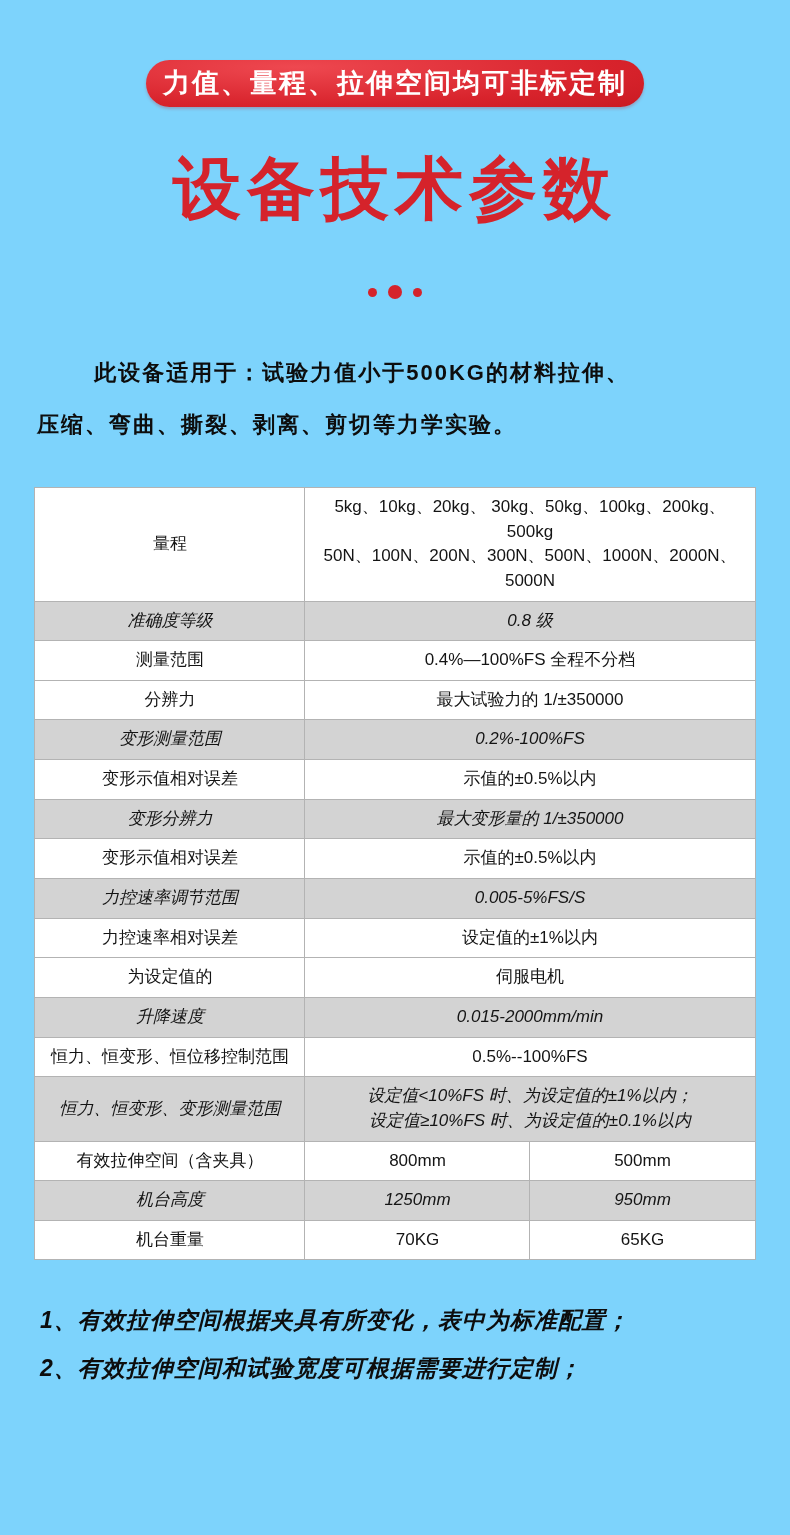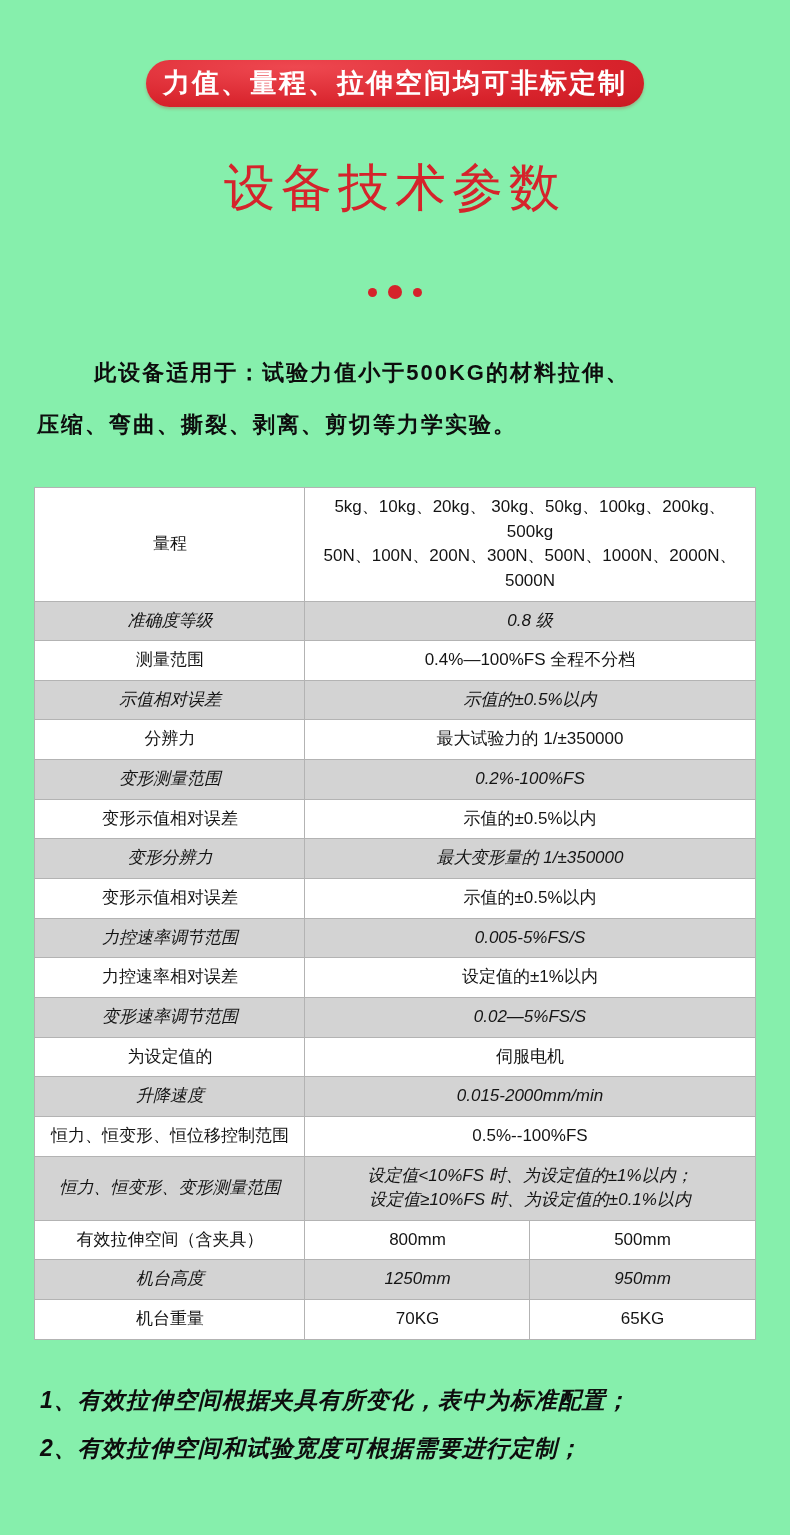--- a/index.html
+++ b/index.html
@@ -1,21 +1,21 @@
 <!DOCTYPE html>
 <html><head>
 <meta charset="utf-8">
 <style>
   html, body { margin: 0; padding: 0; background: #ffffff; }
   .page {
     position: relative;
     width: 790px;
     height: 1535px;
     margin: 0 auto;
-    background: #86efac;
+    background: #7dd3fc;
     overflow: hidden;
     font-family: "Liberation Sans", "DejaVu Sans", sans-serif;
     color: #111111;
   }
   .banner-pill {
     width: 498px;
     height: 47px;
     margin: 60px auto 0 auto;
     border-radius: 26px;
     background: radial-gradient(130% 170% at 30% 15%, #ee4850 0%, #d8232c 48%, #ba1018 100%);
@@ -23,23 +23,23 @@
     font-size: 27px;
     font-weight: 600;
     letter-spacing: 2px;
     line-height: 47px;
     text-align: center;
     box-shadow: 0 2px 3px rgba(190, 20, 28, 0.25);
   }
   .page-title {
     margin: 40px 0 16px 0;
     text-align: center;
-    font-size: 51px;
+    font-size: 68px;
     line-height: 82px;
-    font-weight: 400;
+    font-weight: 700;
     letter-spacing: 6px;
     color: #d5232b;
   }
   .dots {
     margin-top: 56px;
     display: flex;
     justify-content: center;
     align-items: center;
     gap: 11px;
     height: 14px;
@@ -123,24 +123,20 @@
 50N、100N、200N、300N、500N、1000N、2000N、5000N</td>
         </tr>
         <tr class="shaded">
           <td>准确度等级</td>
           <td colspan="2">0.8 级</td>
         </tr>
         <tr>
           <td>测量范围</td>
           <td colspan="2">0.4%—100%FS 全程不分档</td>
         </tr>
-        <tr class="shaded">
-          <td>示值相对误差</td>
-          <td colspan="2">示值的±0.5%以内</td>
-        </tr>
         <tr>
           <td>分辨力</td>
           <td colspan="2">最大试验力的 1/±350000</td>
         </tr>
         <tr class="shaded">
           <td>变形测量范围</td>
           <td colspan="2">0.2%-100%FS</td>
         </tr>
         <tr>
           <td>变形示值相对误差</td>
@@ -154,24 +150,20 @@
           <td>变形示值相对误差</td>
           <td colspan="2">示值的±0.5%以内</td>
         </tr>
         <tr class="shaded">
           <td>力控速率调节范围</td>
           <td colspan="2">0.005-5%FS/S</td>
         </tr>
         <tr>
           <td>力控速率相对误差</td>
           <td colspan="2">设定值的±1%以内</td>
-        </tr>
-        <tr class="shaded">
-          <td>变形速率调节范围</td>
-          <td colspan="2">0.02—5%FS/S</td>
         </tr>
         <tr>
           <td>为设定值的</td>
           <td colspan="2">伺服电机</td>
         </tr>
         <tr class="shaded">
           <td>升降速度</td>
           <td colspan="2">0.015-2000mm/min</td>
         </tr>
         <tr>

